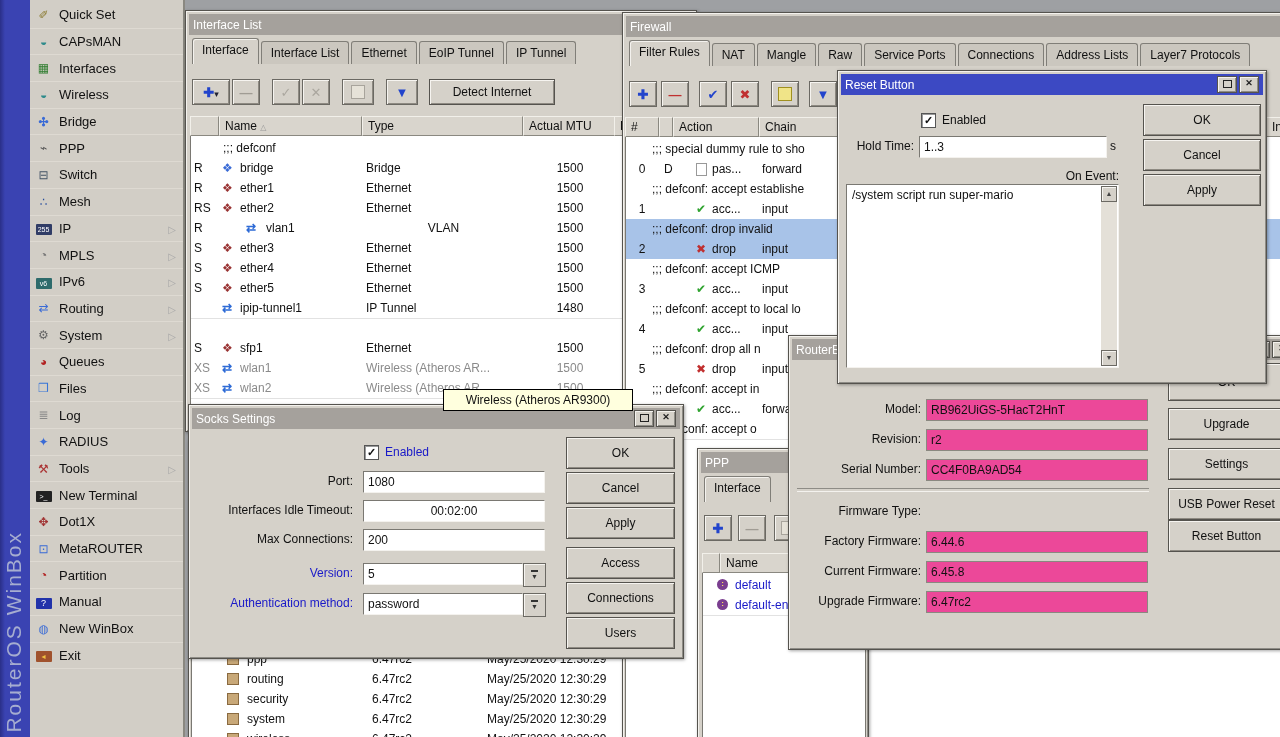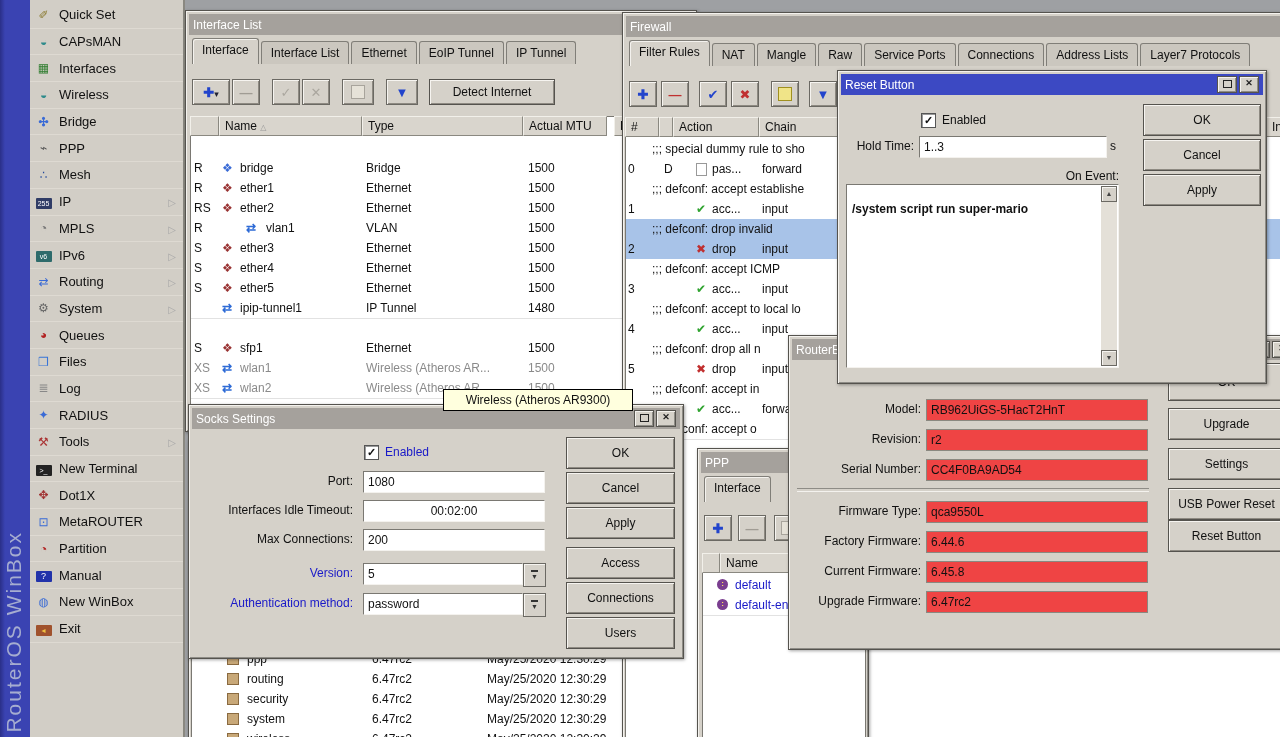--- a/index.html
+++ b/index.html
@@ -31,27 +31,27 @@
   
   .tbg{position:absolute;background:#fff;border:1px solid #7A7872;}
   .hc{position:absolute;height:20px;line-height:19px;box-sizing:border-box;background:#D9D5CD;
       border:1px solid;border-color:#F2F0EA #8A8880 #8A8880 #F2F0EA;padding-left:5px;
       font-size:12px;overflow:hidden;white-space:nowrap;}
   .row{position:absolute;height:20px;background:#fff;border-bottom:1px solid #E2E2E2;}
   .row.sel{background:#A8C3E8;}
   .cell{position:absolute;top:0;height:20px;line-height:20px;font-size:12px;
         overflow:hidden;white-space:nowrap;}
   .dis .cell{color:#8A8A8A;}
-  .rt{text-align:left;}
+  .rt{text-align:center;}
   .vline{position:absolute;width:1px;background:#DCDCDC;}
   
   .fld{position:absolute;height:20px;line-height:20px;background:#fff;border:1px solid;
        border-color:#7A7872 #F4F2EE #F4F2EE #7A7872;padding:0 4px;font-size:12px;
        overflow:hidden;white-space:nowrap;}
-  .fld.ro{background:#ef4444;border-color:#8A8880;}
+  .fld.ro{background:#ec4899;border-color:#8A8880;}
   .lbl{position:absolute;height:20px;line-height:20px;font-size:12px;text-align:right;
        overflow:hidden;white-space:nowrap;}
   .lbl.blu, .blu{color:#1919C8;}
   .ck{position:absolute;width:13px;height:13px;background:#fff;border:1px solid #555;
       box-shadow:inset 1px 1px 0 #999;font-size:11px;line-height:12px;text-align:center;font-weight:bold;}
   .ck::before{content:"✓";}
   .drp{position:absolute;width:21px;height:22px;background:#D5D1C9;border:1px solid #6B6963;
        box-shadow:inset 1px 1px 0 #F6F4F0;display:flex;flex-direction:column;align-items:center;justify-content:center;}
   .drp i{display:block;width:7px;height:2px;background:#333;margin-bottom:1px;}
   .drp b{font-size:7px;color:#333;font-weight:normal;}
@@ -102,21 +102,21 @@
          font-size:21px;letter-spacing:2px;color:#A6ADD0;}
   #sidebar{position:absolute;left:30px;top:0;width:155px;height:737px;background:#D2CEC6;
            border-right:2px solid #8A8880;box-sizing:border-box;padding-top:2px;}
   .sit{display:flex;align-items:center;height:26.7px;border-bottom:1px solid #DEDAD2;
        padding-left:5px;font-size:13px;box-sizing:border-box;}
   .sit .si{margin-right:7px;}
   .sit .arr{margin-left:auto;margin-right:7px;}
   
   .sep{position:absolute;height:2px;border-top:1px solid #8E8C86;border-bottom:1px solid #F4F2EE;}
   .ta{position:absolute;background:#fff;border:1px solid;border-color:#7A7872 #F4F2EE #F4F2EE #7A7872;
-      font-size:12px;line-height:15px;padding:17px 5px;box-sizing:border-box;font-weight:bold;}
+      font-size:12px;line-height:15px;padding:3px 5px;box-sizing:border-box;}
   .sb{position:absolute;top:1px;bottom:1px;right:1px;width:16px;background:#E4E0D8;}
   .sbtn{position:absolute;left:0;width:16px;height:16px;background:#D5D1C9;border:1px solid #6B6963;
         box-shadow:inset 1px 1px 0 #F6F4F0;box-sizing:border-box;font-size:7px;line-height:14px;text-align:center;color:#444;}
   #tooltip{position:absolute;left:443px;top:389px;width:188px;height:20px;line-height:20px;
            background:#FFFFDE;border:1px solid #000;font-size:12px;text-align:center;white-space:nowrap;}
 </style>
 </head>
 <body>
 
 <div id="screen">
@@ -142,20 +142,24 @@
         <span class="si i-ant"></span>
         <span>Wireless</span>
       </div>
     <div class="sit">
         <span class="si i-bridge"></span>
         <span>Bridge</span>
       </div>
     <div class="sit">
         <span class="si i-ppp"></span>
         <span>PPP</span>
+      </div>
+    <div class="sit">
+        <span class="si i-switch"></span>
+        <span>Switch</span>
       </div>
     <div class="sit">
         <span class="si i-mesh"></span>
         <span>Mesh</span>
       </div>
     <div class="sit">
         <span class="si"><span class="bx i-ip"></span></span>
         <span>IP</span>
         <span class="arr"></span>
       </div>
@@ -297,23 +301,26 @@
       </div>
     <div class="tbtn" style="left:200px;top:68px;width:30px;">
         <span class="g-fun"></span>
       </div>
     <div class="btn" style="left:243px;top:68px;width:124px;height:24px;line-height:24px;">Detect Internet</div>
 
     <div class="tbg" style="left:4px;top:105px;width:500px;height:310px;"></div>
     <div class="hc" style="left:4px;top:105px;width:29px;"></div>
     <div class="hc" style="left:33px;top:105px;width:143px;"><span>Name</span> <span class="sorttri"></span></div>
     <div class="hc" style="left:176px;top:105px;width:161px;">Type</div>
-    <div class="hc" style="left:337px;top:105px;width:84px;">Actual MTU</div>
+    <div class="hc" style="left:337px;top:105px;width:99px;">Actual MTU</div>
     <div class="hc" style="left:428px;top:105px;width:76px;">L2 MTU</div>
 
+    <div class="row" style="left:5px;top:127px;width:498px;">
+        <span class="cell" style="left:32px;width:400px;">;;; defconf</span>
+      </div>
     <div class="row" style="left:5px;top:147px;width:498px;">
       <span class="cell" style="left:3px;width:25px;">R</span>
         <span class="cell t-bridge" style="left:31px;"></span>
         <span class="cell" style="left:49px;width:122px;">bridge</span>
         <span class="cell" style="left:175px;width:155px;">Bridge</span>
         <span class="cell rt" style="left:337px;width:84px;">1500</span>
     </div>
     <div class="row" style="left:5px;top:167px;width:498px;">
       <span class="cell" style="left:3px;width:25px;">R</span>
         <span class="cell t-eth" style="left:31px;"></span>
@@ -325,21 +332,21 @@
       <span class="cell" style="left:3px;width:25px;">RS</span>
         <span class="cell t-eth" style="left:31px;"></span>
         <span class="cell" style="left:49px;width:122px;">ether2</span>
         <span class="cell" style="left:175px;width:155px;">Ethernet</span>
         <span class="cell rt" style="left:337px;width:84px;">1500</span>
     </div>
     <div class="row" style="left:5px;top:207px;width:498px;">
       <span class="cell" style="left:3px;width:25px;">R</span>
         <span class="cell t-wl" style="left:55px;"></span>
         <span class="cell" style="left:75px;width:96px;">vlan1</span>
-        <span class="cell" style="left:175px;width:155px;">VLAN</span>
+        <span class="cell" style="left:175px;width:155px;text-align:center;">VLAN</span>
         <span class="cell rt" style="left:337px;width:84px;">1500</span>
     </div>
     <div class="row" style="left:5px;top:227px;width:498px;">
       <span class="cell" style="left:3px;width:25px;">S</span>
         <span class="cell t-eth" style="left:31px;"></span>
         <span class="cell" style="left:49px;width:122px;">ether3</span>
         <span class="cell" style="left:175px;width:155px;">Ethernet</span>
         <span class="cell rt" style="left:337px;width:84px;">1500</span>
     </div>
     <div class="row" style="left:5px;top:247px;width:498px;">
@@ -535,21 +542,20 @@
     <div class="btn" style="left:379px;top:27px;width:115px;height:36px;line-height:36px;">OK</div>
 
     <div class="lbl" style="left:0px;top:63px;width:132px;">Model:</div>
     <div class="fld ro" style="left:137px;top:63px;width:212px;">RB962UiGS-5HacT2HnT</div>
     <div class="lbl" style="left:0px;top:93px;width:132px;">Revision:</div>
     <div class="fld ro" style="left:137px;top:93px;width:212px;">r2</div>
     <div class="lbl" style="left:0px;top:123px;width:132px;">Serial Number:</div>
     <div class="fld ro" style="left:137px;top:123px;width:212px;">CC4F0BA9AD54</div>
     <div class="sep" style="left:8px;top:152px;width:352px;"></div>
     <div class="lbl" style="left:0px;top:165px;width:132px;">Firmware Type:</div>
-    <div class="fld ro" style="left:137px;top:165px;width:212px;">qca9550L</div>
     <div class="lbl" style="left:0px;top:195px;width:132px;">Factory Firmware:</div>
     <div class="fld ro" style="left:137px;top:195px;width:212px;">6.44.6</div>
     <div class="lbl" style="left:0px;top:225px;width:132px;">Current Firmware:</div>
     <div class="fld ro" style="left:137px;top:225px;width:212px;">6.45.8</div>
     <div class="lbl" style="left:0px;top:255px;width:132px;">Upgrade Firmware:</div>
     <div class="fld ro" style="left:137px;top:255px;width:212px;">6.47rc2</div>
 
     <div class="btn" style="left:379px;top:72px;width:115px;height:30px;line-height:30px;">Upgrade</div>
     <div class="btn" style="left:379px;top:112px;width:115px;height:30px;line-height:30px;">Settings</div>
     <div class="btn" style="left:379px;top:152px;width:115px;height:30px;line-height:30px;">USB Power Reset</div>

